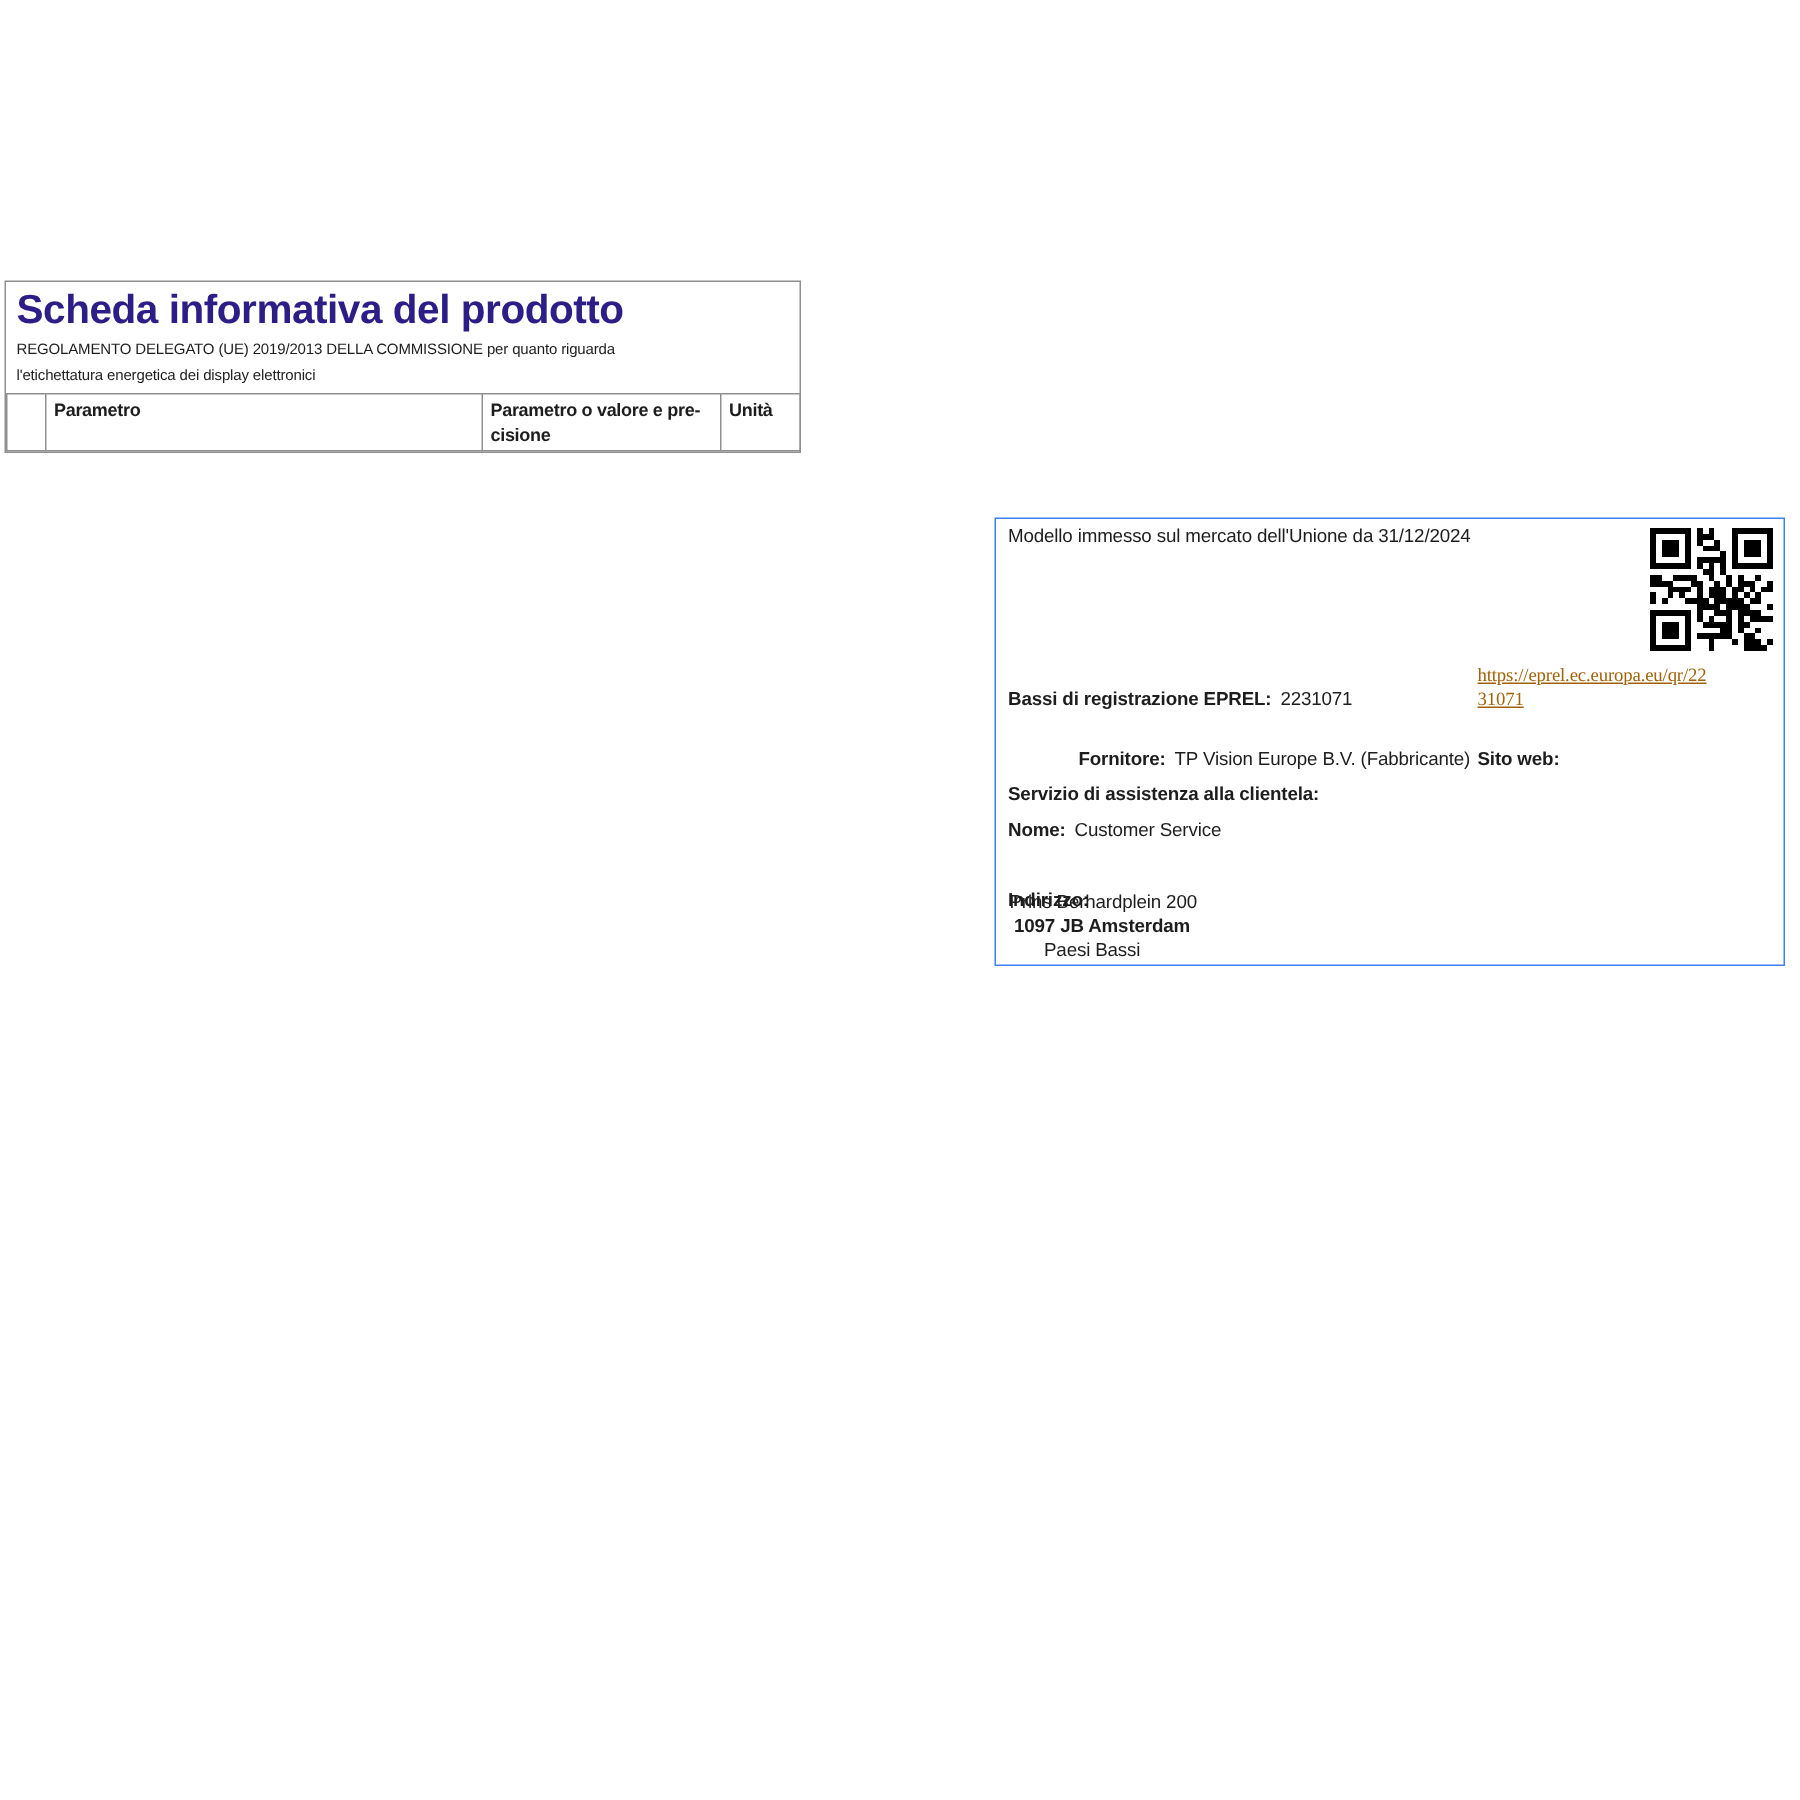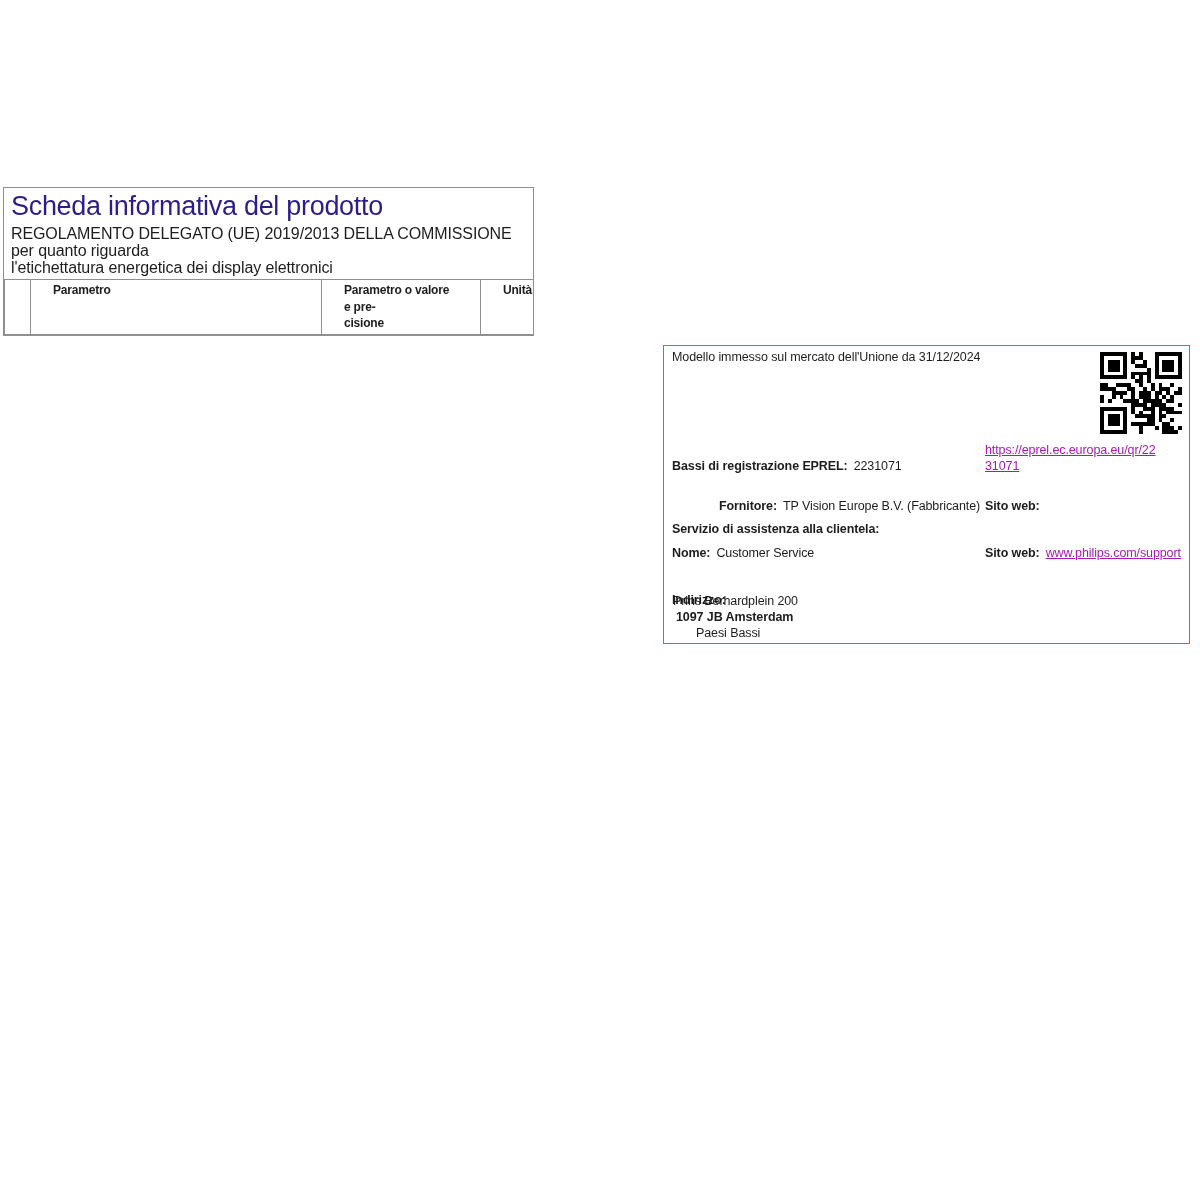--- a/index.html
+++ b/index.html
@@ -1,40 +1,40 @@
 <!DOCTYPE html>
 <html lang="it"><head>
 <meta charset="utf-8">
 <style>
   html,body{margin:0;padding:0;background:#fff;}
   .canvas{position:relative;width:1200px;height:1200px;background:#fff;
           font-family:"Liberation Sans",sans-serif;color:#1d1d1d;overflow:hidden;}
 
   
   .leftbox{position:absolute;left:3px;top:187px;width:529px;border:1px solid #8f8f8f;background:#fff;}
-  .doc-title{color:#2d1e87;font-weight:normal;font-size:27px;line-height:30px;padding:3px 7px 0 7px;letter-spacing:-0.3px;}
-  .regulation{font-size:16px;line-height:17px;padding:4px 7px 3px 7px;white-space:pre-line;letter-spacing:-0.1px;}
+  .doc-title{color:#2d1e87;font-weight:bold;font-size:27px;line-height:30px;padding:3px 7px 0 7px;letter-spacing:-0.3px;}
+  .regulation{font-size:10px;line-height:17px;padding:4px 7px 3px 7px;white-space:pre-line;letter-spacing:-0.1px;}
 
   table{border-collapse:collapse;table-layout:fixed;width:529px;font-size:12px;letter-spacing:-0.2px;}
   table.rt{width:527px;}
-  td,th{border:1px solid #8f8f8f;vertical-align:top;line-height:16.5px;padding:1px 22px;overflow:hidden;}
+  td,th{border:1px solid #8f8f8f;vertical-align:top;line-height:16.5px;padding:1px 5px;overflow:hidden;}
   th{text-align:left;font-weight:bold;}
   td.num{padding-left:5px;padding-right:2px;}
   td.param, td.val, th.valh{white-space:pre-line;}
   thead th{padding-top:2px;padding-bottom:2px;}
 
   
   .righttable{position:absolute;left:663px;top:186px;}
 
   
   .infobox{position:absolute;left:663px;top:345px;width:525px;height:297px;border:1px solid #3b82f6;font-size:12.5px;letter-spacing:-0.1px;}
   .infobox .line{position:absolute;line-height:16px;white-space:pre-line;}
   .infobox b{font-weight:bold;}
   .lbl-gap{display:inline-block;width:6px;}
-  a.doclink{color:#a21caf;text-decoration:underline;cursor:pointer;}
+  a.doclink{color:#a16207;text-decoration:underline;cursor:pointer;font-family:Liberation Serif, serif;}
   .pos-market{left:8px;top:3px;}
   .pos-eprel{left:8px;top:96px;}
   .pos-eprel-link{left:321px;top:96px;width:210px;word-break:break-all;}
   .pos-fornitore{left:8px;top:136px;margin-left:47px;}
   .pos-sitoweb1{left:321px;top:136px;}
   .pos-service{left:8px;top:159px;}
   .pos-nome{left:8px;top:183px;}
   .pos-sitoweb2{left:321px;top:183px;}
   .pos-email{left:8px;top:206px;}
   .pos-telefono{left:321px;top:206px;}
@@ -253,23 +253,20 @@
       <b>Sito web:</b>
     </div>
 
     <div class="line pos-service">
       <b>Servizio di assistenza alla clientela:</b>
     </div>
 
     <div class="line pos-nome">
       <b>Nome:</b><span class="lbl-gap"></span><span>Customer Service</span>
     </div>
-    <div class="line pos-sitoweb2">
-      <b>Sito web:</b><span class="lbl-gap"></span><a class="doclink">www.philips.com/support</a>
-    </div>
 
 
     <div class="line pos-indirizzo">
       <b>Indirizzo:</b>
     </div>
     <div class="line pos-addr1">Prins Berhardplein 200</div>
     <div class="line pos-addr2">1097 JB Amsterdam</div>
     <div class="line pos-addr3">Paesi Bassi</div>
   </div>
 

